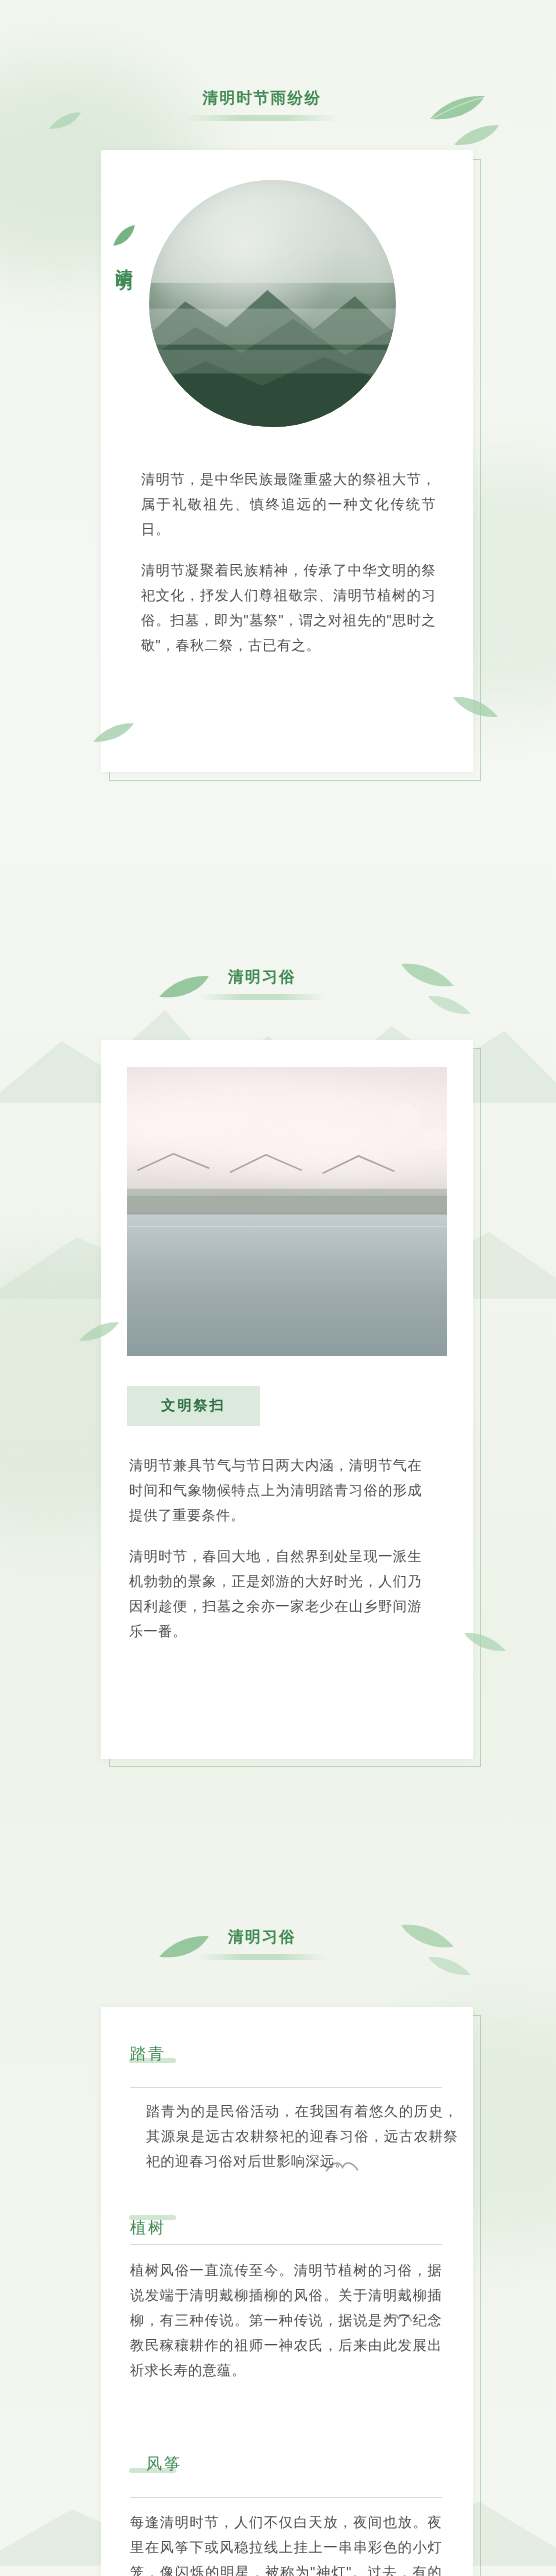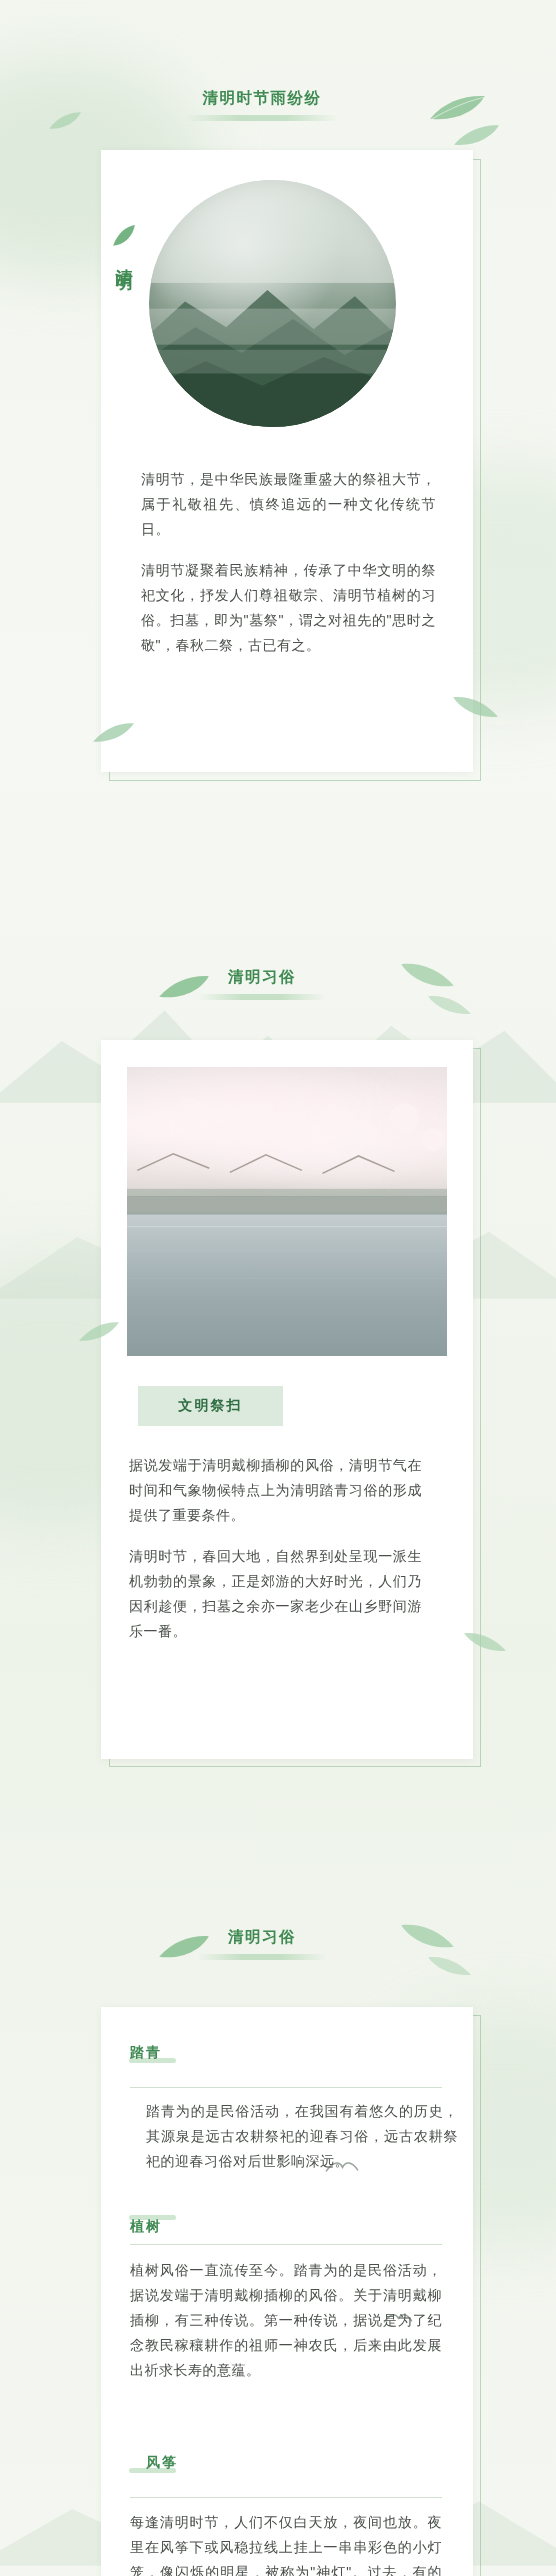--- a/index.html
+++ b/index.html
@@ -144,22 +144,22 @@
     letter-spacing: 2.1px;
     display: flex;
     align-items: center;
     justify-content: center;
   }
 
   
   .subhead {
     position: absolute;
     color: #3f8a52;
-    font-size: 14px;
-    font-weight: 700;
+    font-size: 16px;
+    font-weight: 400;
     letter-spacing: 2.1px;
   }
   .subhead-bar {
     position: absolute;
     height: 5.2px;
     background: rgba(168,210,172,.55);
     border-radius: 2.6px;
   }
 
   
@@ -285,26 +285,26 @@
         <circle cx="596" cy="140" r="22"></circle>
       </g>
       <g stroke="#6e6257" stroke-width="3" opacity=".55" fill="none">
         <path d="M20 200 L90 168 L160 196"></path>
         <path d="M200 204 L270 170 L340 200"></path>
         <path d="M380 206 L450 172 L520 202"></path>
       </g>
     </svg>
   </div>
 
-  <div class="tag" style="left:138px; top:1386px; width:145px; height:40px;">
+  <div class="tag" style="left:127px; top:1386px; width:133px; height:40px;">
     <span>文明祭扫</span>
   </div>
 
   <div class="body-text" style="left:129px; top:1453px; width:293px;">
-    <p>据说发端于清明戴柳插柳的风俗，清明节气在时间和气象物候特点上为清明踏青习俗的形成提供了重要条件。</p>
+    <p>清明节兼具节气与节日两大内涵，清明节气在时间和气象物候特点上为清明踏青习俗的形成提供了重要条件。</p>
     <p>清明时节，春回大地，自然界到处呈现一派生机勃勃的景象，正是郊游的大好时光，人们乃因利趁便，扫墓之余亦一家老少在山乡野间游乐一番。</p>
   </div>
 
   <svg class="leaf" style="left:77px; top:1319px;" width="44" height="27" viewBox="0 0 86 52">
     <path d="M4 42 C26 16 54 4 82 6 C68 28 40 44 4 42 Z" fill="#a8d1ae" opacity=".7"></path>
   </svg>
   <svg class="leaf" style="left:462px; top:1628px;" width="46" height="28" viewBox="0 0 90 54">
     <path d="M86 44 C62 18 30 6 4 10 C20 32 52 48 86 44 Z" fill="#a8d1ae" opacity=".7"></path>
   </svg>
 
@@ -327,21 +327,21 @@
   <div class="card" style="left:101px; top:2007px; width:372px; height:1422px;"></div>
 
   <div class="subhead-bar" style="left:129px; top:2058px; width:47px;"></div>
   <div class="subhead" style="left:130px; top:2044px;">踏青</div>
   <div class="hair" style="left:130px; top:2087px; width:312px; height:0.5px;"></div>
   <div class="body-text" style="left:146px; top:2099px; width:312px;">踏青为的是民俗活动，在我国有着悠久的历史，其源泉是远古农耕祭祀的迎春习俗，远古农耕祭祀的迎春习俗对后世影响深远。</div>
 
   <div class="subhead-bar" style="left:129px; top:2215px; width:47px;"></div>
   <div class="subhead" style="left:130px; top:2202px;margin-top:16px;">植树</div>
   <div class="hair" style="left:130px; top:2244px; width:312px; height:0.5px;"></div>
-  <div class="body-text" style="left:130px; top:2258px; width:312px;">植树风俗一直流传至今。踏青为的是民俗活动，据说发端于清明戴柳插柳的风俗。关于清明戴柳插柳，有三种传说。第一种传说，据说是为了纪念教民稼穰耕作的祖师一神农氏，后来由此发展出祈求长寿的意蕴。</div>
+  <div class="body-text" style="left:130px; top:2258px; width:312px;">植树风俗一直流传至今。清明节植树的习俗，据说发端于清明戴柳插柳的风俗。关于清明戴柳插柳，有三种传说。第一种传说，据说是为了纪念教民稼穰耕作的祖师一神农氏，后来由此发展出祈求长寿的意蕴。</div>
 
   <div class="subhead-bar" style="left:129px; top:2468px; width:47px;"></div>
   <div class="subhead" style="left:146px; top:2454px;">风筝</div>
   <div class="hair" style="left:130px; top:2497px; width:312px; height:0.5px;"></div>
   <div class="body-text" style="left:130px; top:2510px; width:312px;">每逢清明时节，人们不仅白天放，夜间也放。夜里在风筝下或风稳拉线上挂上一串串彩色的小灯笼，像闪烁的明星，被称为"神灯"。过去，有的人把风筝放上蓝天后，便剪断牵线，任凭清风把它们送往天涯海角。</div>
 
   <svg class="swallow" style="left:324px; top:2157px;" width="36" height="20.6" viewBox="0 0 70 40">
     <path d="M4 28 C18 8 30 8 36 20 C42 8 54 8 66 26" stroke="#4a5a4c" stroke-width="3" fill="none"></path>
   </svg>
   <svg class="swallow" style="left:382px; top:2309px;" width="32" height="18.5" viewBox="0 0 62 36">

